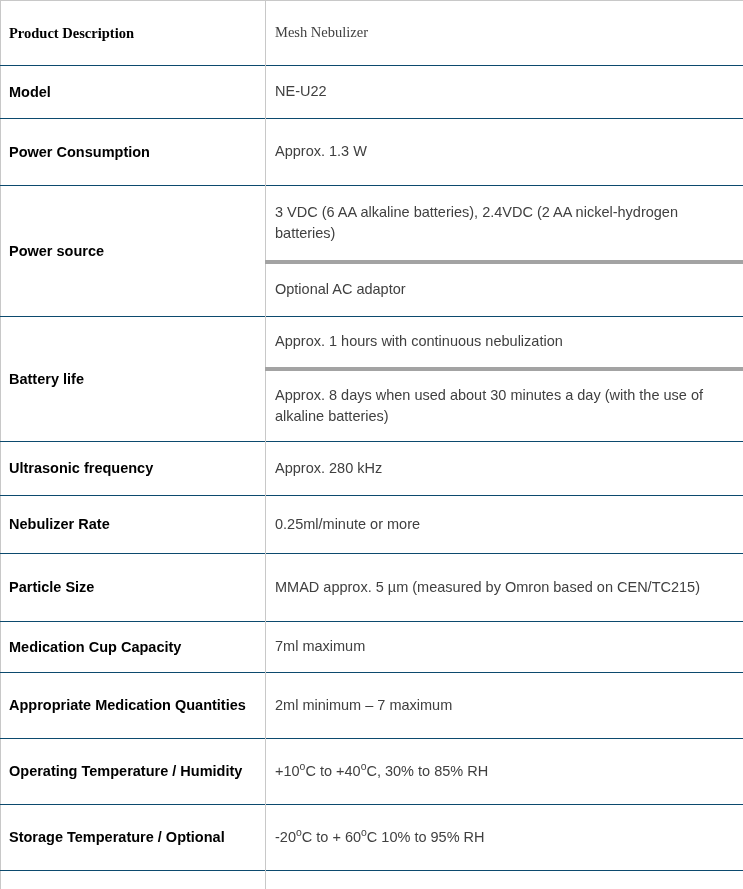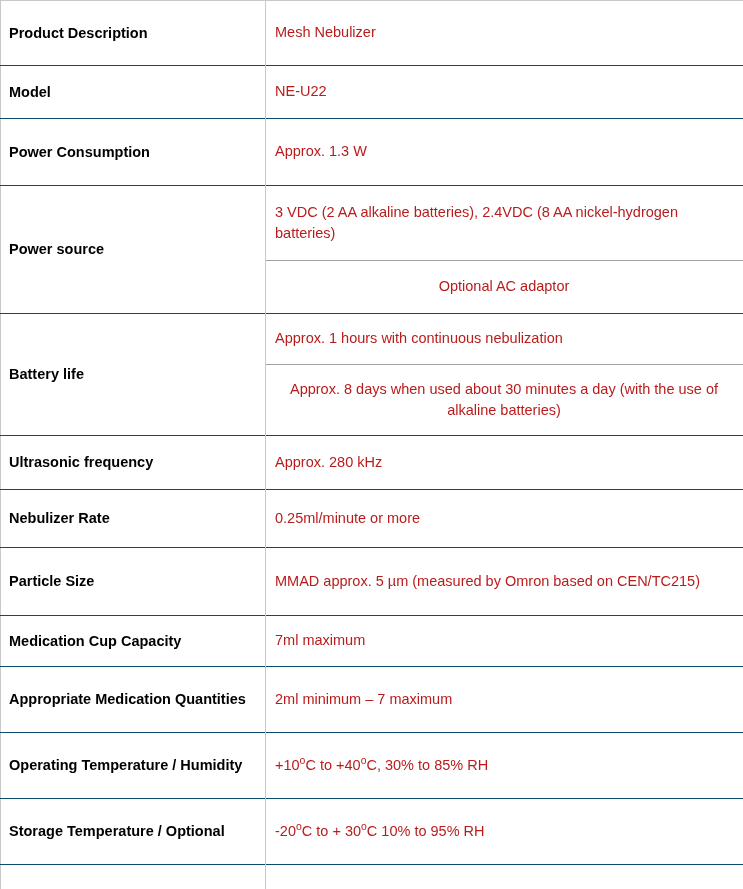--- a/index.html
+++ b/index.html
@@ -42,39 +42,39 @@
     line-height: 1.42;
     color: #000000;
   }
 
   
   td.value-cell {
     padding: 6px 10px 6px 9px;
     font-weight: normal;
     font-size: 14.5px;
     line-height: 1.45;
-    color: #b91c1c;
+    color: #404040;
   }
 
   
   tr.group-start > td {
     border-top: 1px solid #0c4a6e;
   }
   
   tr.first-group > td {
     border-top: none;
+    font-family: Liberation Serif, serif;
   }
   
   td.label-cell.spanning {
     vertical-align: middle;
   }
   
   td.value-cell.sub {
-    border-top: 1px solid #a3a3a3;
-    text-align: center;
+    border-top: 4px solid #a3a3a3;
   }
 
   .deg {
     font-size: 0.72em;
     vertical-align: super;
     line-height: 0;
   }
   .nowrap { white-space: nowrap; }
 </style>
 </head>
@@ -97,21 +97,21 @@
       <td class="value-cell">NE-U22</td>
     </tr>
 
     <tr class="group-start">
       <td class="label-cell" style="height:54px">Power Consumption</td>
       <td class="value-cell">Approx. 1.3 W</td>
     </tr>
 
     <tr class="group-start">
       <td class="label-cell spanning" rowspan="2">Power source</td>
-      <td class="value-cell" style="height:62px">3 VDC (2 AA alkaline batteries), 2.4VDC (8 AA nickel-hydrogen batteries)</td>
+      <td class="value-cell" style="height:62px">3 VDC (6 AA alkaline batteries), 2.4VDC (2 AA nickel-hydrogen batteries)</td>
     </tr>
     <tr>
       <td class="value-cell sub" style="height:40px">Optional AC adaptor</td>
     </tr>
 
     <tr class="group-start">
       <td class="label-cell spanning" rowspan="2">Battery life</td>
       <td class="value-cell" style="height:38px">Approx. 1 hours with continuous nebulization</td>
     </tr>
     <tr>
@@ -143,21 +143,21 @@
       <td class="value-cell">2ml minimum – 7 maximum</td>
     </tr>
 
     <tr class="group-start">
       <td class="label-cell" style="height:53px">Operating Temperature / Humidity</td>
       <td class="value-cell"><span class="nowrap"><span> +10</span><span class="deg">o</span><span>C to +40</span><span class="deg">o</span><span>C, 30% to 85% RH</span></span></td>
     </tr>
 
     <tr class="group-start">
       <td class="label-cell" style="height:53px">Storage Temperature / Optional</td>
-      <td class="value-cell"><span class="nowrap"><span>-20</span><span class="deg">o</span><span>C to + 30</span><span class="deg">o</span><span>C 10% to 95% RH</span></span></td>
+      <td class="value-cell"><span class="nowrap"><span>-20</span><span class="deg">o</span><span>C to + 60</span><span class="deg">o</span><span>C 10% to 95% RH</span></span></td>
     </tr>
 
     <tr class="group-start">
       <td class="label-cell" style="height:49px">Weight</td>
       <td class="value-cell">Approximately 97 g (not including batteries)</td>
     </tr>
 
   </tbody>
 </table>
 

